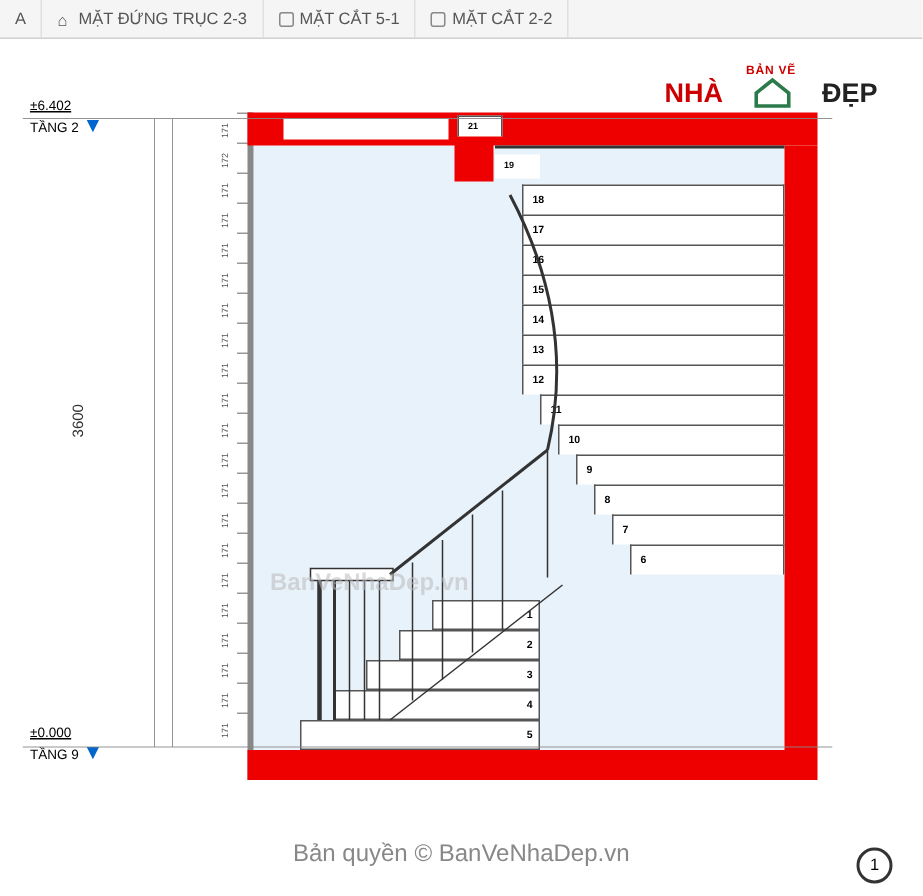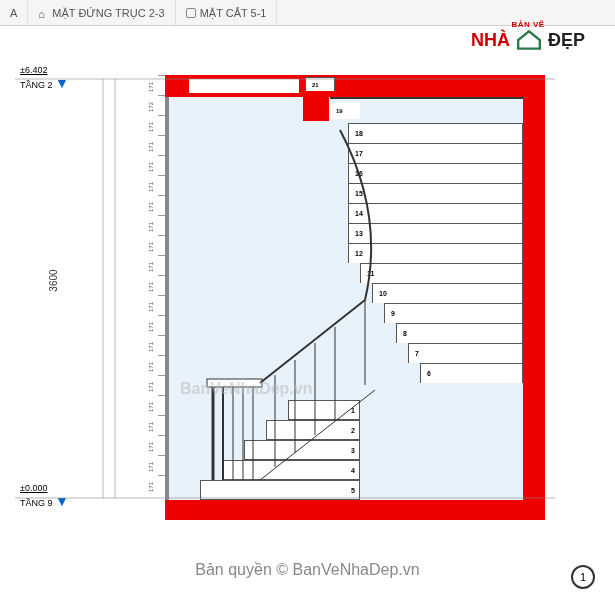--- a/index.html
+++ b/index.html
@@ -7,23 +7,23 @@
 
 
 .tab-bar { height: 26px; background: #f5f5f5; border-bottom: 1px solid #d0d0d0; display: flex; align-items: center; font-size: 11px; color: #555; }
 .tab { padding: 0 10px; height: 100%; display: flex; align-items: center; gap: 4px; cursor: pointer; border-right: 1px solid #e0e0e0; }
 .tab.active { background: #fff; color: #000; }
 .tab-icon { width: 10px; height: 10px; border: 1px solid #888; border-radius: 2px; }
 .tab-icon.home { border: none; }
 .close-x { margin-left: 6px; color: #888; font-size: 13px; }
 
 
-.logo { position: absolute; top: 20px; right: 30px; text-align: center; font-size: 10px; font-weight: bold; }
+.logo { position: absolute; top: 42px; right: 30px; text-align: center; font-size: 10px; font-weight: bold; }
 .logo .top { color: #c00; font-size: 8px; letter-spacing: 0.5px; }
-.logo .main { display: flex; align-items: center; gap: 6px; text-align: center; }
+.logo .main { display: flex; align-items: center; gap: 20px; text-align: center; }
 .logo .nha { color: #c00; font-weight: 900; font-size: 18px; }
 .logo .dep { color: #222; font-weight: 900; font-size: 18px; }
 .logo svg { width: 26px; height: 22px; }
 
 
 .drawing { position: absolute; top: 75px; left: 60px; width: 490px; height: 450px; }
 
 
 .level-label { position: absolute; font-size: 9px; color: #000; }
 .level-elev { text-decoration: underline; }
@@ -72,20 +72,24 @@
   <div class="tab">
     <span>A</span>
   </div>
   <div class="tab">
     <span class="tab-icon home">⌂</span>
     <span>MẶT ĐỨNG TRỤC 2-3</span>
   </div>
   <div class="tab">
     <span class="tab-icon"></span>
     <span>MẶT CẮT 5-1</span>
+  </div>
+  <div class="tab">
+    <span class="tab-icon"></span>
+    <span>MẶT CẮT 2-2</span>
   </div>
 </div>
 
 <div class="logo">
   <div class="top">BẢN VẼ</div>
   <div class="main">
     <span class="nha">NHÀ</span>
     <svg viewBox="0 0 24 20">
         <path d="M2 18 L2 10 L12 2 L22 10 L22 18 Z" fill="none" stroke="#2a7a4a" stroke-width="2.2"></path>
       </svg>

